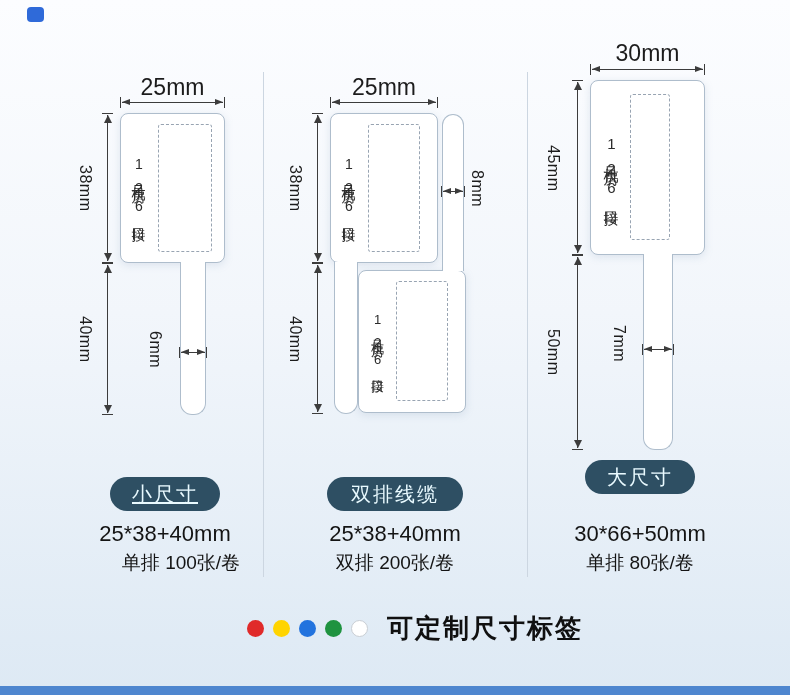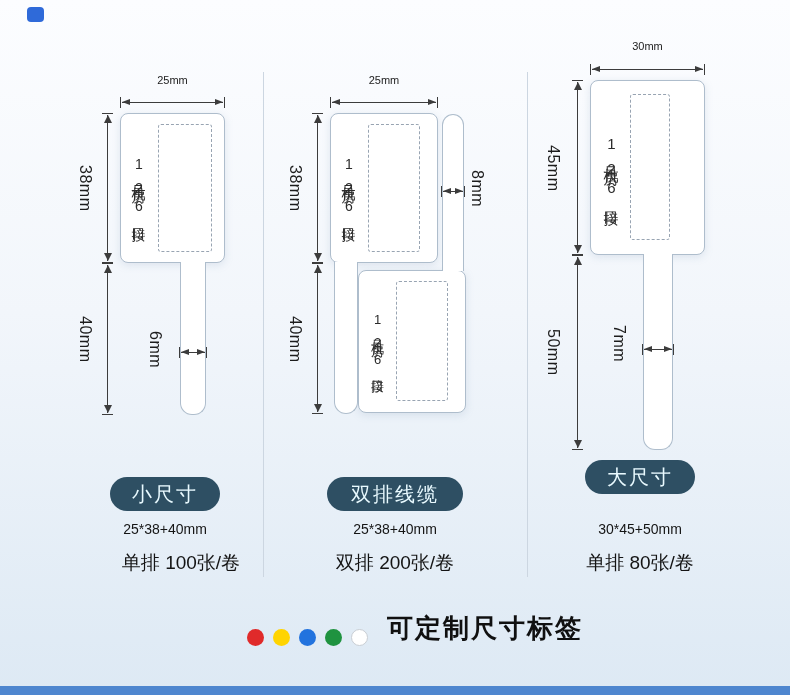--- a/index.html
+++ b/index.html
@@ -17,45 +17,45 @@
           box-shadow:0 2px 8px rgba(110,140,170,.18); z-index:2; }
   .tail-down { position:absolute; background:#fff; border:1px solid #aebdcc; border-top:none;
           border-radius:0 0 12px 12px; z-index:3; }
   .tail-up { position:absolute; background:#fff; border:1px solid #aebdcc; border-bottom:none;
           border-radius:12px 12px 0 0; z-index:3; }
   .vlabel { position:absolute; writing-mode:vertical-rl; text-orientation:upright;
           font-size:14px; letter-spacing:2px; color:#2b2b2b; z-index:4; text-align:center; }
   .warea { position:absolute; border:1.5px dashed #98a4b2; border-radius:3px; z-index:4; }
 
   
-  .htext { position:absolute; text-align:center; font-size:11px; color:#1c1c1c; z-index:6; }
+  .htext { position:absolute; text-align:center; font-size:23px; color:#1c1c1c; z-index:6; }
   .vnum  { position:absolute; writing-mode:vertical-rl; font-size:16px; color:#1c1c1c;
            text-align:center; letter-spacing:.5px; z-index:6; }
   .dimh { position:absolute; height:11px; border-left:1.5px solid #3c3c3c; border-right:1.5px solid #3c3c3c; z-index:6; }
   .dimh i { position:absolute; left:1px; right:1px; top:5px; height:1px; background:#3c3c3c; display:block; }
   .dimh i::before { content:""; position:absolute; left:0; top:-3px; width:0; height:0;
            border-top:3.5px solid transparent; border-bottom:3.5px solid transparent; border-right:8px solid #3c3c3c; }
   .dimh i::after { content:""; position:absolute; right:0; top:-3px; width:0; height:0;
            border-top:3.5px solid transparent; border-bottom:3.5px solid transparent; border-left:8px solid #3c3c3c; }
   .dimv { position:absolute; width:11px; border-top:1.5px solid #3c3c3c; border-bottom:1.5px solid #3c3c3c; z-index:6; }
   .dimv i { position:absolute; top:1px; bottom:1px; left:5px; width:1px; background:#3c3c3c; display:block; }
   .dimv i::before { content:""; position:absolute; top:0; left:-3.5px; width:0; height:0;
            border-left:4px solid transparent; border-right:4px solid transparent; border-bottom:8px solid #3c3c3c; }
   .dimv i::after { content:""; position:absolute; bottom:0; left:-3.5px; width:0; height:0;
            border-left:4px solid transparent; border-right:4px solid transparent; border-top:8px solid #3c3c3c; }
 
   
   .badge { position:absolute; height:34px; border-radius:17px; display:flex; align-items:center;
            justify-content:center; font-size:20px; color:#e9faff; letter-spacing:2px; z-index:5; }
-  .cap1 { position:absolute; text-align:center; font-size:14px; color:#141414; }
+  .cap1 { position:absolute; text-align:center; font-size:22px; color:#141414; }
   .cap2 { position:absolute; text-align:center; font-size:19px; color:#141414; }
 
   
   .footer { position:absolute; left:0; right:0; top:611px; display:flex; justify-content:center;
-            align-items:flex-end; gap:9px;padding-left:40px; }
+            align-items:center; gap:9px;padding-left:40px; }
   .dot { width:17px; height:17px; border-radius:50%; display:inline-block; }
   .dot-white { border:1px solid #c9ced4; }
   .note { margin-left:10px; font-size:26px; font-weight:600; color:#101010; letter-spacing:2px; }
   .bottombar { position:absolute; left:0; bottom:0; width:100%; height:9px; }
 </style>
 </head>
 <body>
 
 <div class="stage">
 
@@ -82,21 +82,21 @@
     <div class="vnum" style="left:76px;top:299px;height:80px">40mm</div>
     <div class="dimv" style="left:102px;top:263px;height:152px">
         <i></i>
       </div>
 
     <div class="vnum" style="left:146px;top:324px;height:52px">6mm</div>
     <div class="dimh" style="left:179px;top:347px;width:28px">
         <i></i>
       </div>
 
-    <div class="badge" style="left: 110px; top: 477px; width: 110px; background-color: rgb(46, 79, 99);">小尺寸</div>
+    <div class="badge" style="left: 110px; top: 477px; width: 110px; background-color: rgb(46, 79, 99); text-decoration: underline;">小尺寸</div>
     <div class="cap1" style="left:60px;top:521px;width:210px">25*38+40mm</div>
     <div class="cap2" style="left:76px;top:550px;width:210px">单排 100张/卷</div>
   </div>
 
   <div>
     <div class="flag" style="left:330px;top:113px;width:108px;height:150px"></div>
     <div class="tail-down" style="left:334px;top:262px;width:24px;height:152px"></div>
     <div class="vlabel" style="left:340px;top:121px;height:134px">1号机房26接口</div>
     <div class="warea" style="left:368px;top:124px;width:52px;height:128px"></div>
 
@@ -150,21 +150,21 @@
     <div class="dimv" style="left:572px;top:255px;height:195px">
         <i></i>
       </div>
 
     <div class="vnum" style="left:610px;top:318px;height:52px">7mm</div>
     <div class="dimh" style="left:642px;top:344px;width:32px">
         <i></i>
       </div>
 
     <div class="badge" style="left: 585px; top: 460px; width: 110px; background-color: rgb(46, 79, 99);">大尺寸</div>
-    <div class="cap1" style="left:535px;top:521px;width:210px">30*45+50mm</div>
+    <div class="cap1" style="left:535px;top:521px;width:210px">30*66+50mm</div>
     <div class="cap2" style="left:535px;top:550px;width:210px">单排 80张/卷</div>
   </div>
 
   <div class="footer">
     <span class="dot" style="background-color: rgb(224, 42, 42);"></span>
     <span class="dot" style="background-color: rgb(255, 212, 0);"></span>
     <span class="dot" style="background-color: rgb(34, 115, 222);"></span>
     <span class="dot" style="background-color: rgb(31, 147, 64);"></span>
     <span class="dot dot-white" style="background-color: rgb(255, 255, 255);"></span>
     <span class="note">可定制尺寸标签</span>

